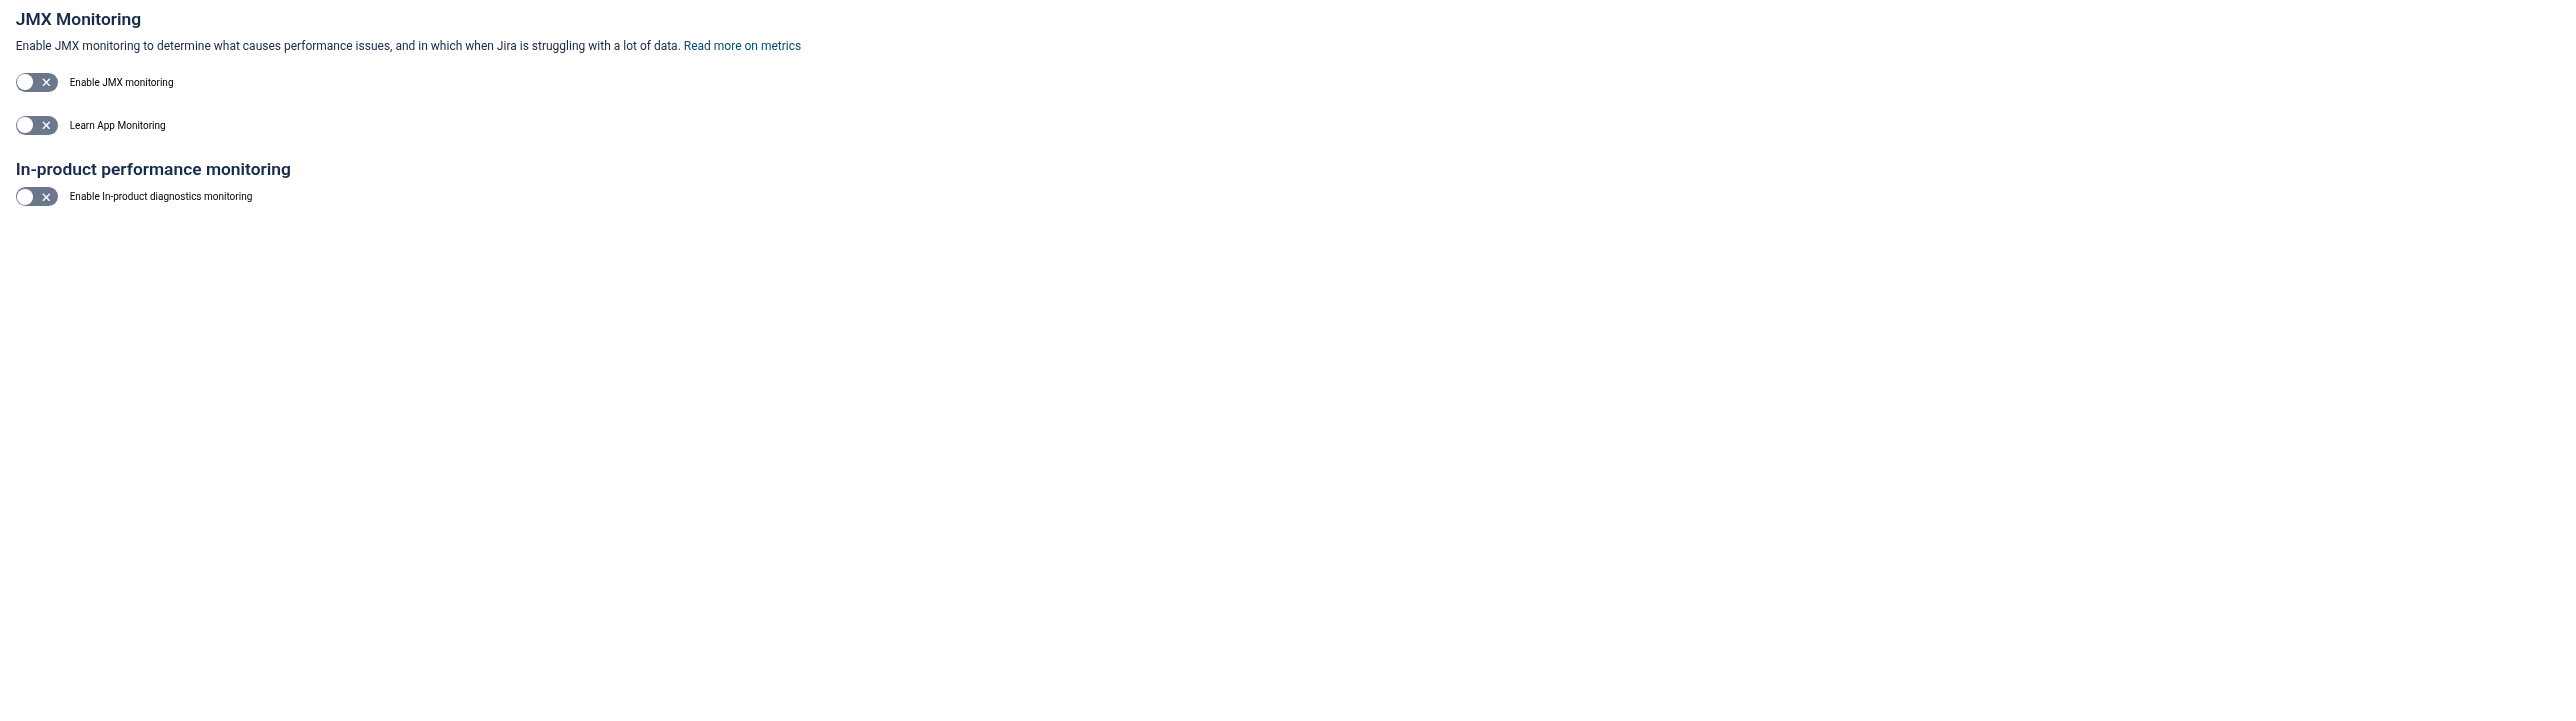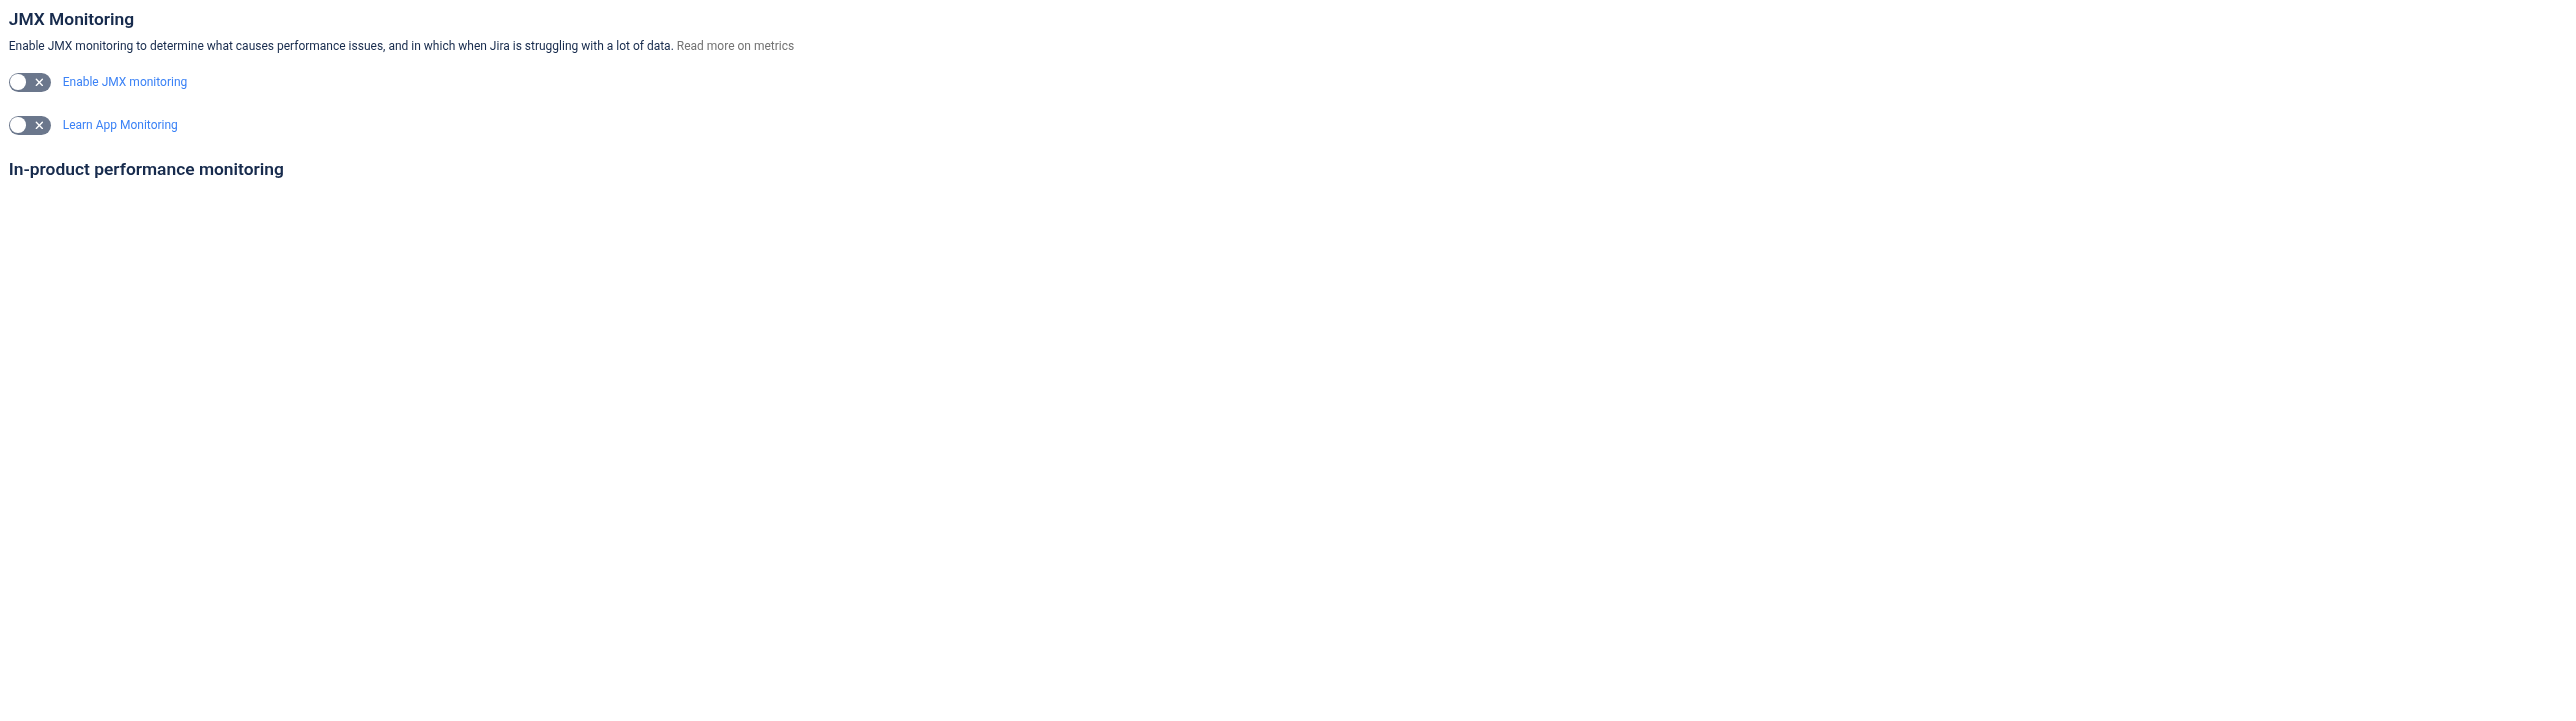--- a/index.html
+++ b/index.html
@@ -8,35 +8,36 @@
       box-sizing: border-box;
     }
     body {
       font-family: -apple-system, BlinkMacSystemFont, "Segoe UI", Roboto, Helvetica, Arial, sans-serif;
       background: #fff;
       padding: 8.7px 8.7px 8.7px 8.7px;
       color: #172B4D;
     }
     .section {
       margin-bottom: 24px;
+      margin-left: 7px;
     }
     .section-heading {
       font-size: 17.4px;
       font-weight: 600;
       color: #172B4D;
       margin-bottom: 8.7px;
     }
     .section-description {
       font-size: 12px;
       color: #172B4D;
       line-height: 1.5;
       margin-bottom: 17.4px;
     }
     .section-description a {
-      color: #737373;
+      color: #0c4a6e;
       text-decoration: none;
     }
     .toggle-row {
       display: flex;
       align-items: center;
       gap: 12px;
     }
     .toggle {
       position: relative;
       width: 42px;
@@ -65,22 +66,22 @@
       line-height: 1;
       display: flex;
       align-items: center;
       justify-content: center;
     }
     .toggle-x svg {
       width: 8.7px;
       height: 8.7px;
     }
     .toggle-label {
-      font-size: 12px;
-      color: #3b82f6;
+      font-size: 10px;
+      color: #000000;
     }
   </style>
 </head>
 <body>
 
 <div class="section">
   <h2 class="section-heading">JMX Monitoring</h2>
   <p class="section-description">
     <span>Enable JMX monitoring to determine what causes performance issues, and in which when Jira is struggling with a lot of data. </span><a href="#">Read more on metrics</a>
   </p>
@@ -108,14 +109,26 @@
           <line x1="8.5" y1="1.5" x2="1.5" y2="8.5"></line>
         </svg>
       </div>
     </div>
     <span class="toggle-label">Learn App Monitoring</span>
   </div>
 </div>
 
 <div class="section">
   <h2 class="section-heading">In-product performance monitoring</h2>
+  <div class="toggle-row">
+    <div class="toggle">
+      <div class="toggle-knob"></div>
+      <div class="toggle-x">
+        <svg viewBox="0 0 10 10" fill="none" stroke="#fff" stroke-width="1.6" stroke-linecap="round">
+          <line x1="1.5" y1="1.5" x2="8.5" y2="8.5"></line>
+          <line x1="8.5" y1="1.5" x2="1.5" y2="8.5"></line>
+        </svg>
+      </div>
+    </div>
+    <span class="toggle-label">Enable In-product diagnostics monitoring</span>
+  </div>
 </div>
 
 
 </body></html>

